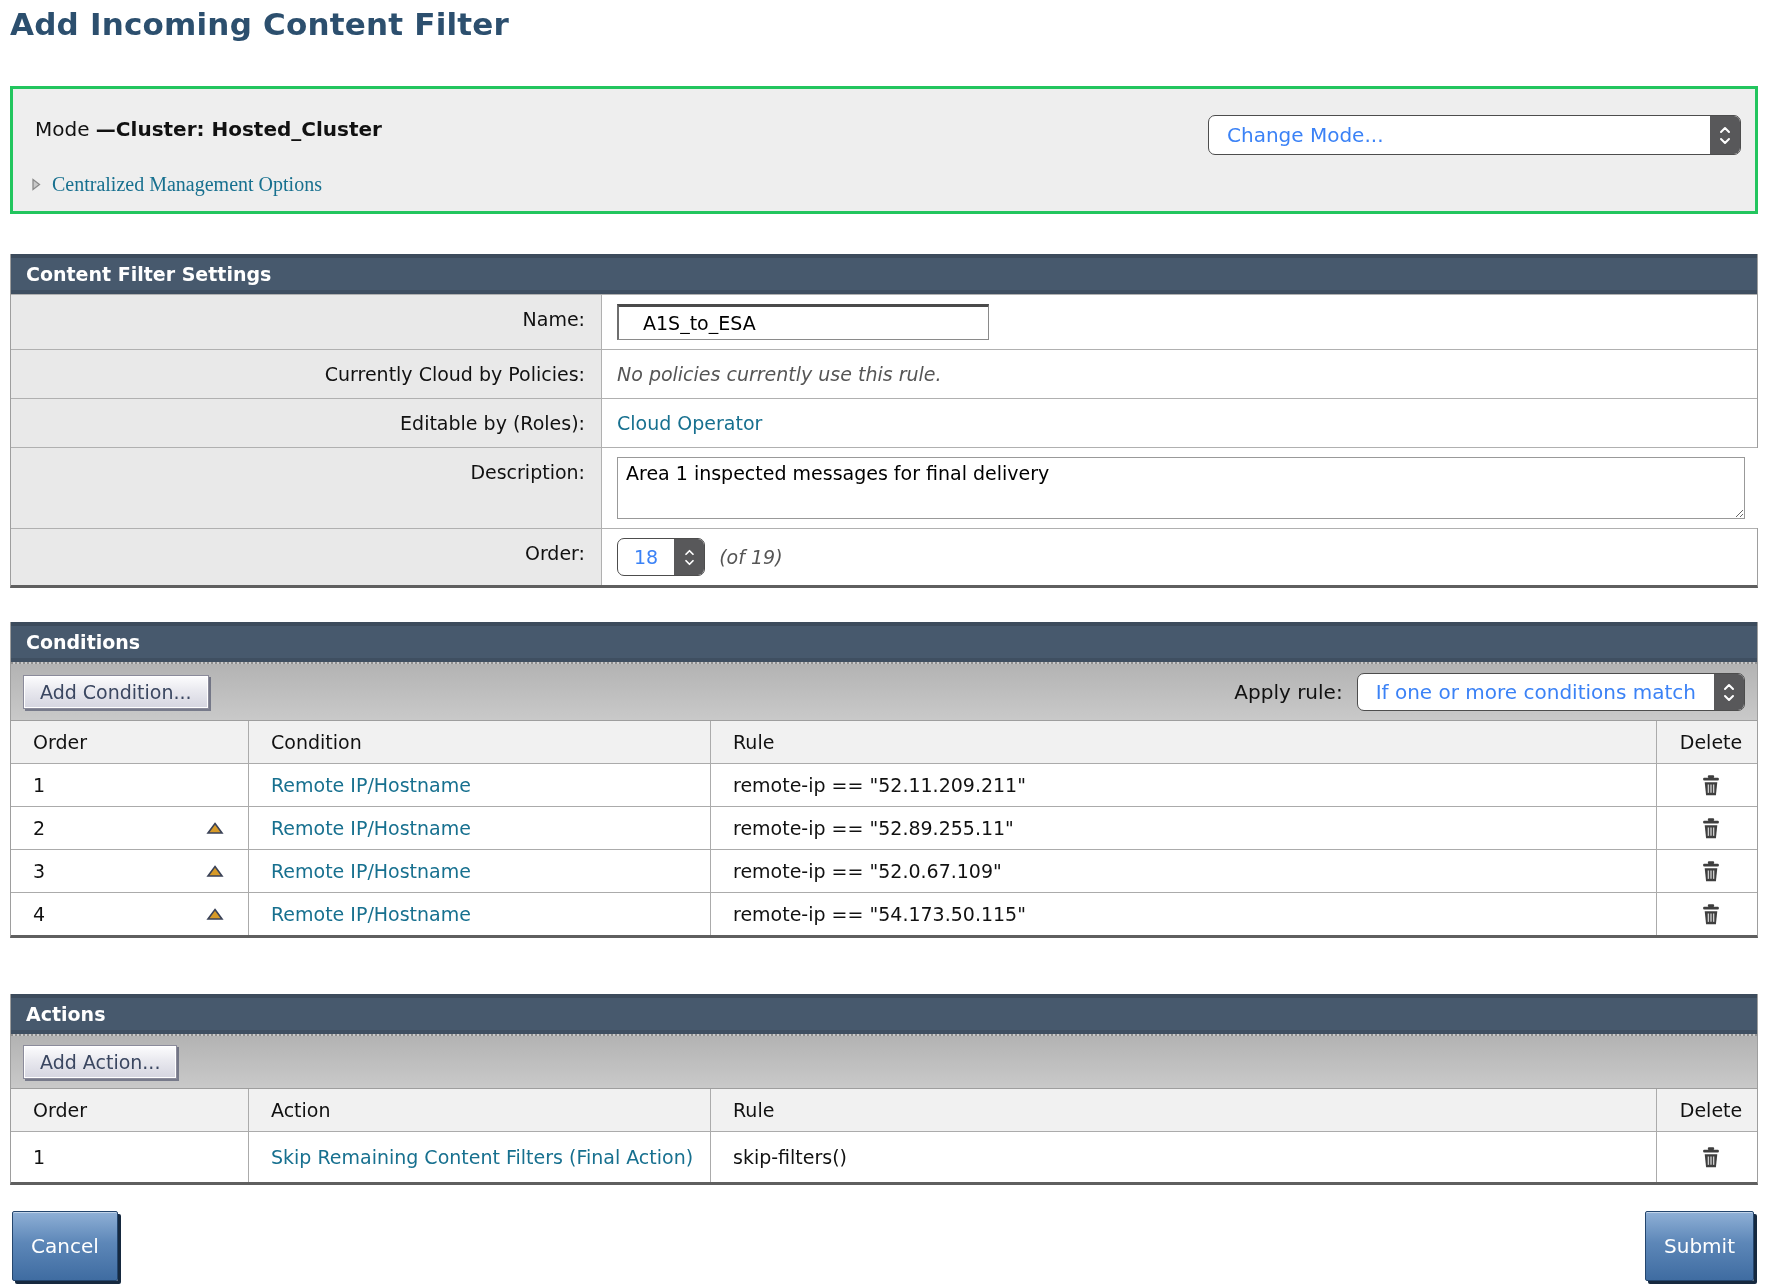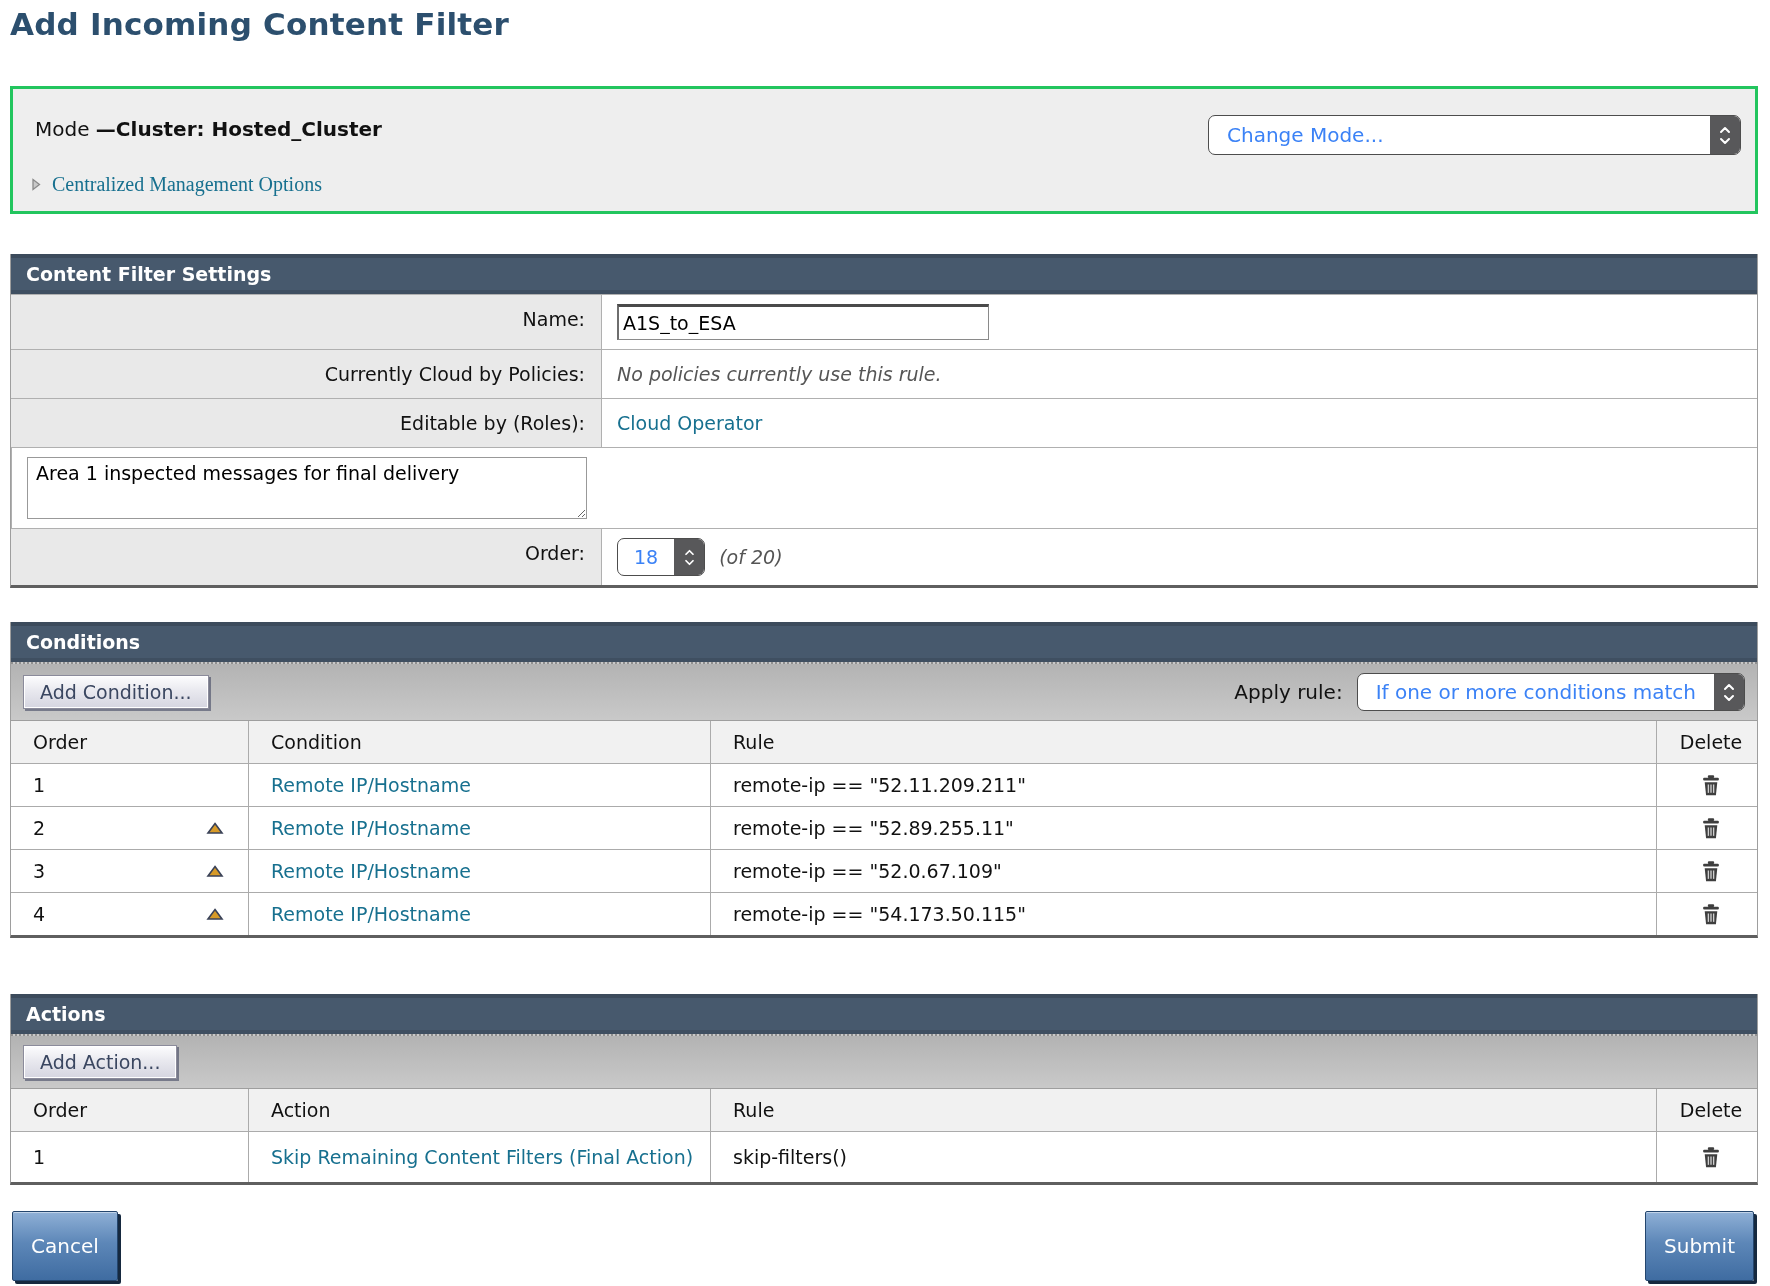--- a/index.html
+++ b/index.html
@@ -41,21 +41,21 @@
     padding:9px 0 9px 15px;box-shadow:inset 0 4px 0 rgba(0,0,0,.15), inset 0 -4px 0 rgba(0,0,0,.10);}
 
   
   .kv-row{display:grid;grid-template-columns:590px 1fr;border-top:1px solid #b0b0b0;}
   .kv-row:first-of-type{border-top:none;}
   .kv-label{background:var(--label-col-bg);text-align:right;padding:13px 16px 13px 0;font-size:19px;}
   .kv-value{background:#fff;border-left:1px solid #b0b0b0;padding:9px 14px 9px 15px;font-size:19px;
     display:flex;align-items:center;gap:14px;}
   .kv-value.top{align-items:flex-start;}
   .italic-note{font-style:italic;color:#555;}
-  .name-input{width:372px;height:36px;font-family:inherit;font-size:19px;padding:2px 4px;
+  .name-input{width:372px;height:36px;font-family:inherit;font-size:19px;padding:2px 24px;
     border:1px solid #8a8a8a;border-top:3px solid #4a4a4a;border-left:2px solid #6e6e6e;background:#fff;}
   .desc-textarea{width:1128px;height:62px;font-family:inherit;font-size:19px;padding:4px 8px;
     border:1px solid #999;background:#fff;resize:both;}
 
   
   .toolbar{background:linear-gradient(180deg,#b3b3b3,#c9c9c9);border-top:2px dotted #8f8f8f;
     padding:9px 12px;display:flex;align-items:center;justify-content:space-between;}
   .btn3d{font-family:inherit;font-size:19px;color:#3a4660;padding:5px 16px;cursor:pointer;
     background:linear-gradient(180deg,#fdfdfe 0%,#e9e9ef 45%,#d5d5e0 100%);
     border:1px solid #8b8b9b;box-shadow:2px 2px 0 rgba(55,60,90,.55), inset 0 0 0 1px #fff;}
@@ -130,40 +130,41 @@
   </div>
 
   <div class="kv-row">
     <div class="kv-label">Editable by (Roles):</div>
     <div class="kv-value">
         <a class="link">Cloud Operator</a>
       </div>
   </div>
 
   <div class="kv-row">
+    <div class="kv-label">Description:</div>
     <div class="kv-value top">
       <textarea class="desc-textarea" style="">Area 1 inspected messages for final delivery</textarea>
     </div>
   </div>
 
   <div class="kv-row">
     <div class="kv-label">Order:</div>
     <div class="kv-value">
       <span class="mac-select order-select">
         <span class="sel-text">18</span>
         <span class="sel-stepper">
           <svg width="11" height="7" viewBox="0 0 12 8">
               <path d="M2 6 L6 2 L10 6" fill="none" stroke="#fff" stroke-width="2" stroke-linecap="round" stroke-linejoin="round"></path>
             </svg>
           <svg width="11" height="7" viewBox="0 0 12 8">
               <path d="M2 2 L6 6 L10 2" fill="none" stroke="#fff" stroke-width="2" stroke-linecap="round" stroke-linejoin="round"></path>
             </svg>
         </span>
       </span>
-      <span class="italic-note">(of 20)</span>
+      <span class="italic-note">(of 19)</span>
     </div>
   </div>
 </div>
 
 <div class="gap34"></div>
 
 <div class="section">
   <div class="sec-header">Conditions</div>
 
   <div class="toolbar">

